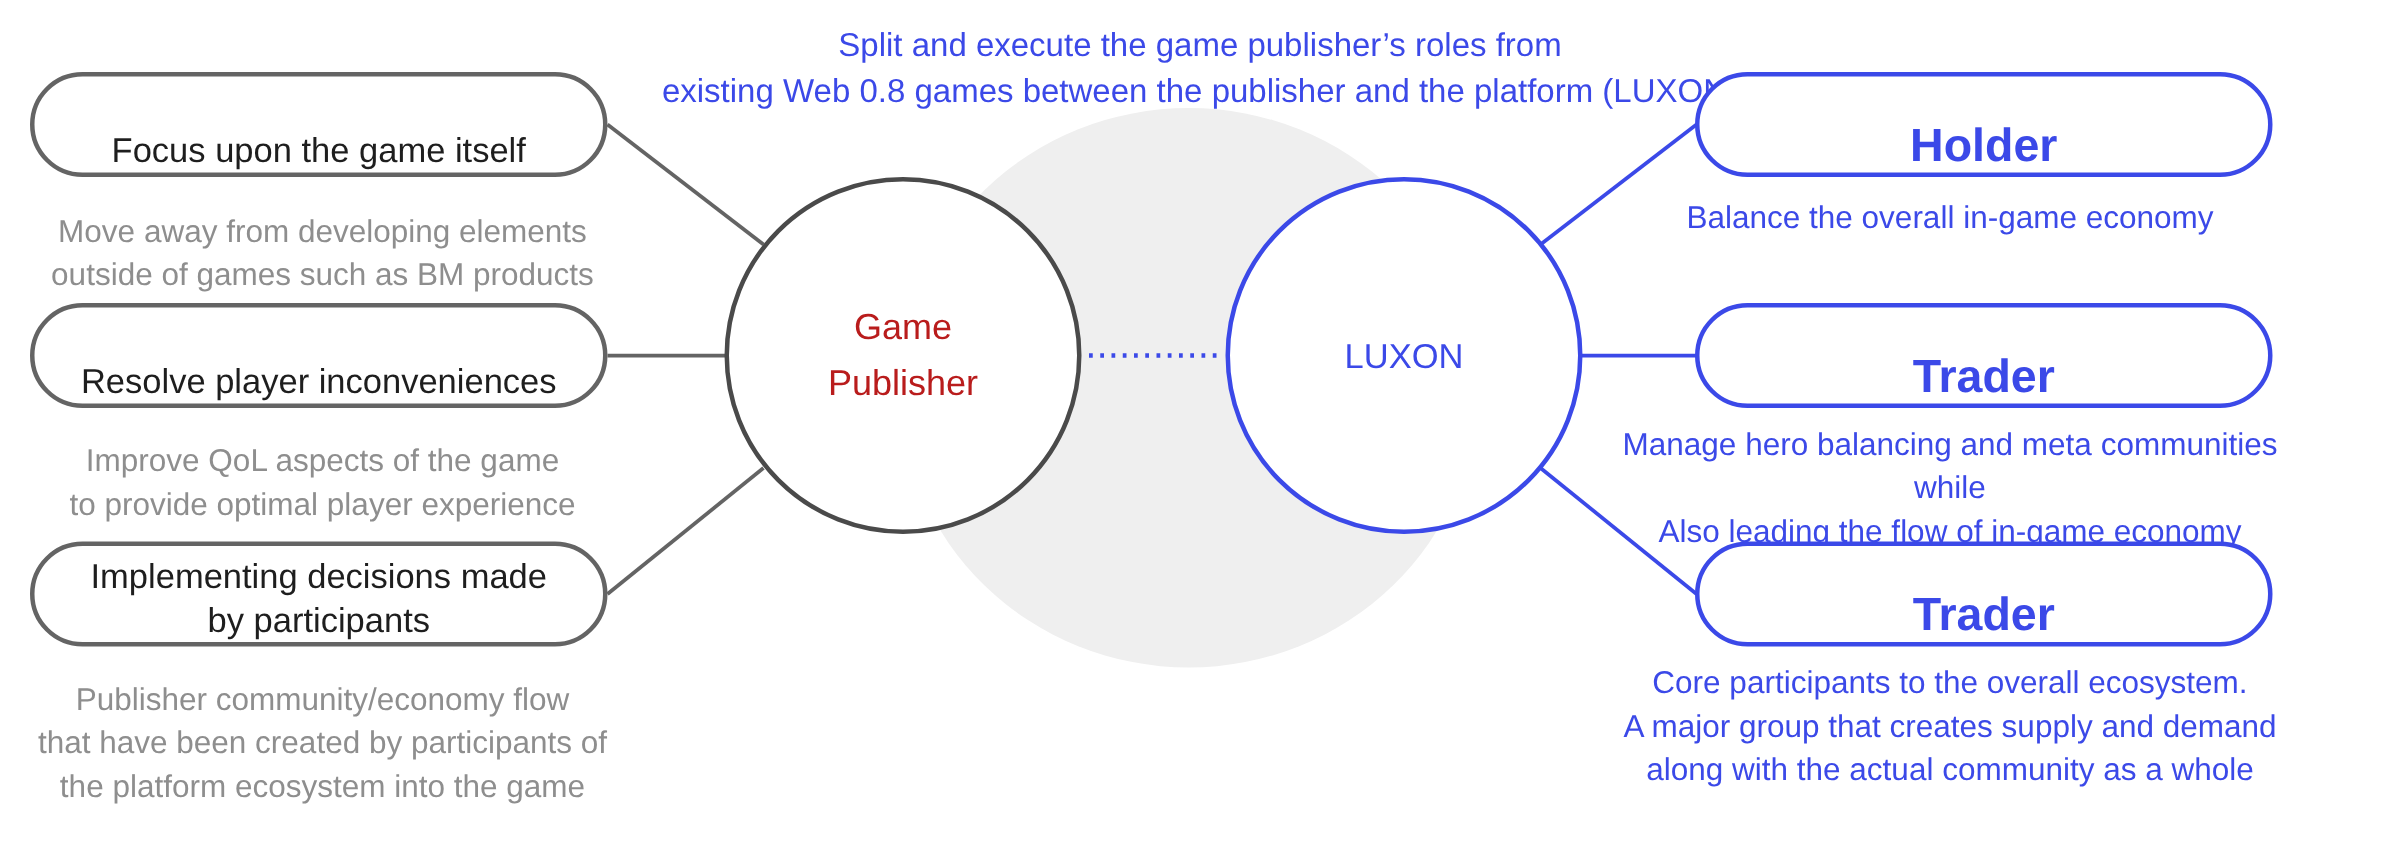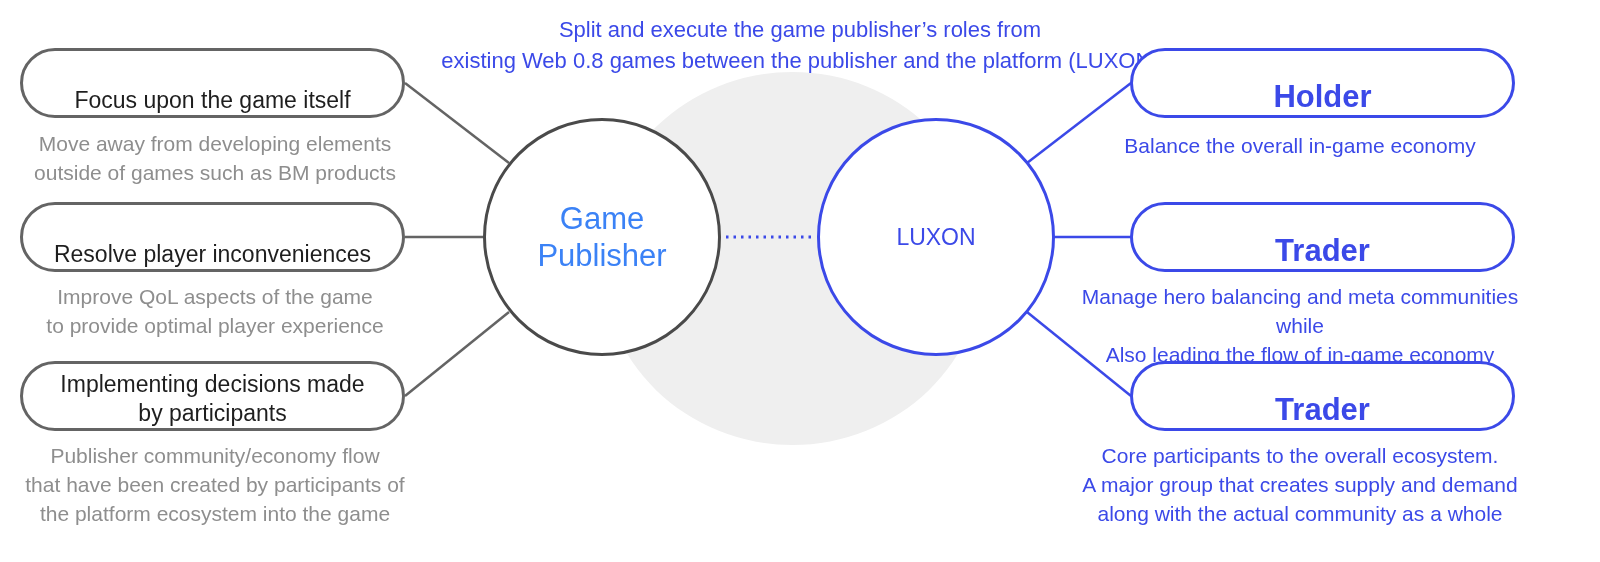--- a/index.html
+++ b/index.html
@@ -22,28 +22,28 @@
     position:absolute; width:385px; height:70px; border-radius:36px; background:#fff;
     display:flex; align-items:flex-end; justify-content:center; text-align:center;
     z-index:2; white-space:pre-line;
   }
   .pill.side-left  { left:20px;  border:3px solid var(--gray); color:#1e1e1e; font-size:23px; line-height:29px; font-weight:500; }
   .pill.side-right { left:1130px; border:3px solid var(--blue); color:var(--blue); font-size:31px; font-weight:600; }
   .caption {
     position:absolute; text-align:center; white-space:pre-line;
     font-size:21px; line-height:29px; z-index:2;
   }
-  .caption.side-left  { left:0px;    width:430px; color:var(--caption_gray); }
+  .caption.side-left  { left:0px;    width:430px; color:var(--caption_gray);margin-top:11px; }
   .caption.side-right { left:1055px; width:490px; color:var(--blue); }
   .circle {
     position:absolute; width:238px; height:238px; border-radius:50%; background:#fff;
     display:flex; align-items:center; justify-content:center; text-align:center;
     z-index:2; white-space:pre-line;
   }
-  .circle.pub { left:483px; top:118px; border:3px solid #4a4a4a; color:#3b82f6; font-size:31px; line-height:37px; font-weight:500; }
+  .circle.pub { left:483px; top:118px; border:3px solid #4a4a4a; color:#b91c1c; font-size:24px; line-height:37px; font-weight:500; }
   .circle.lux { left:817px; top:118px; border:3px solid var(--blue); color:var(--blue); font-size:23px; font-weight:500; }
 </style>
 </head>
 <body>
 
 <div class="canvas">
 
   <div class="bg-circle"></div>
 
   <svg class="connectors" width="1600" height="562">

